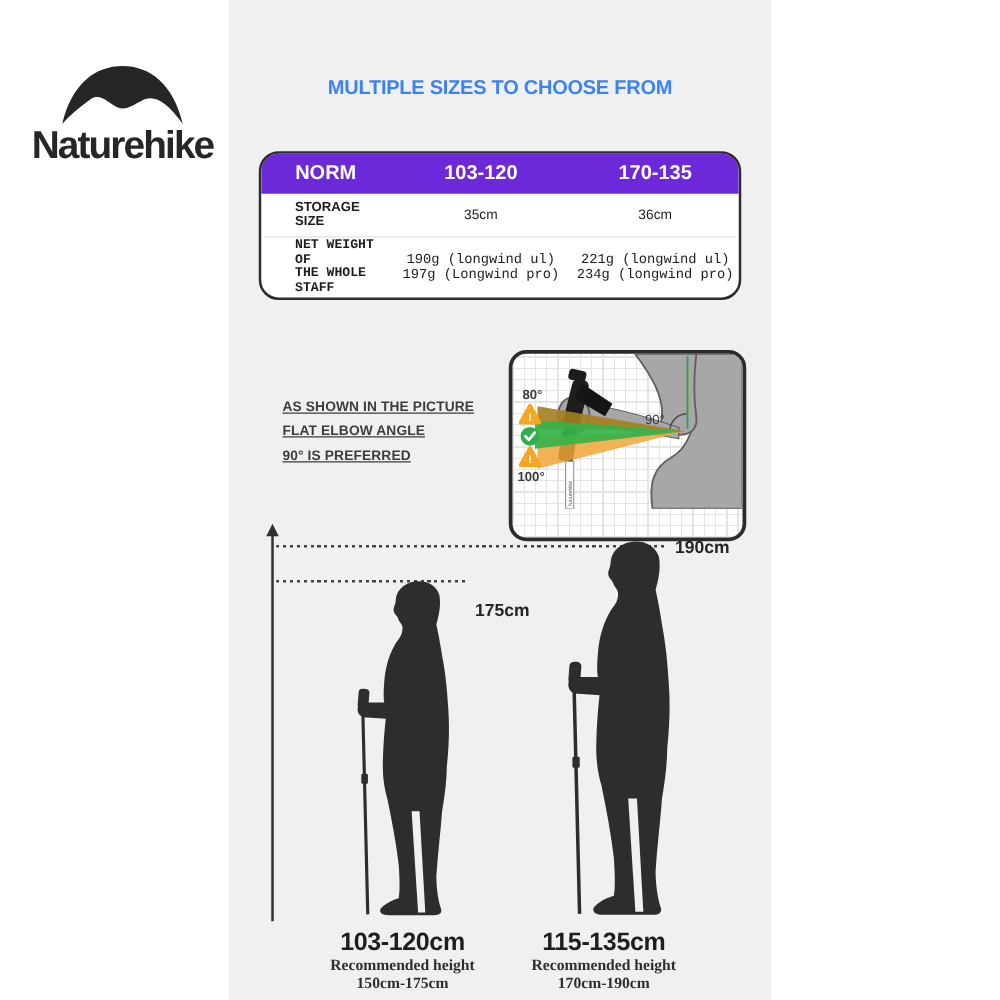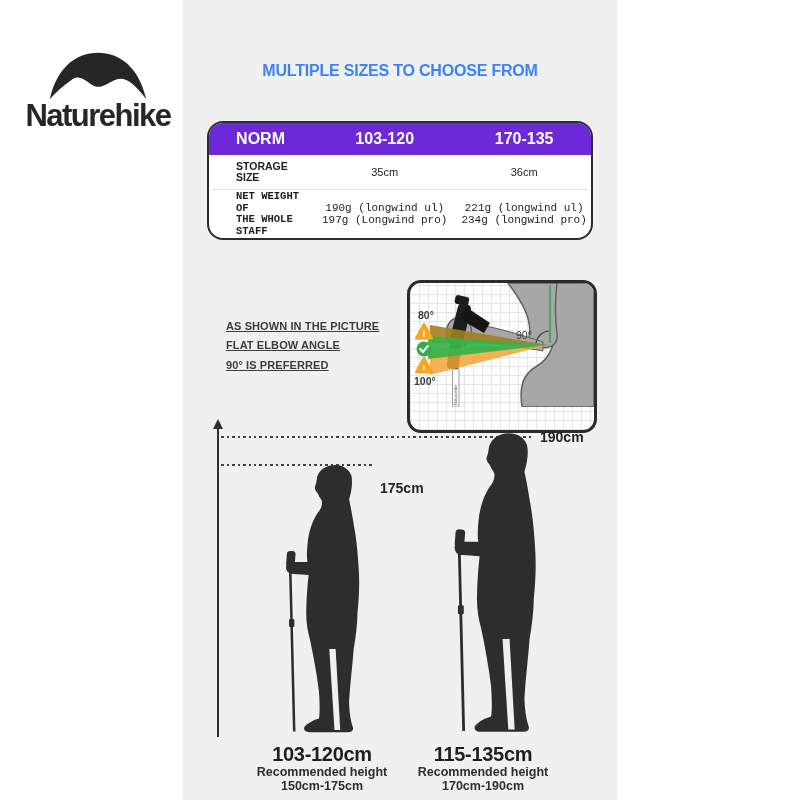--- a/index.html
+++ b/index.html
@@ -54,21 +54,21 @@
   .dash-label{position:absolute;font-size:14px;font-weight:bold;color:#242424;}
   .label-190{left:540px;top:429px;} .label-175{left:380px;top:480px;}
 
   .figure{position:absolute;}
   .figure-short{left:281px;top:463px;width:92px;height:272px;}
   .figure-tall{left:449px;top:431px;width:102px;height:304px;}
 
   .caption{position:absolute;top:744px;width:190px;text-align:center;color:#1e1e1e;}
   .caption-left{left:227px;} .caption-right{left:388px;}
   .caption-size{font-size:20px;font-weight:bold;line-height:21px;letter-spacing:-0.3px;}
-  .caption-sub{font-size:12.5px;font-weight:bold;color:#2e2e2e;line-height:13px;margin-top:1px;}
+  .caption-sub{font-size:12.5px;font-weight:bold;color:#2e2e2e;line-height:13px;margin-top:1px;font-family:Liberation Serif, serif;}
 </style>
 </head>
 <body>
 
 <div class="root">
   <div class="band"></div>
 
   <div class="logo">
     <svg width="104" height="52" viewBox="0 0 110 55">
       <path d="M4,52 C12,18 32,3 55,3 C78,3 98,18 106,52

